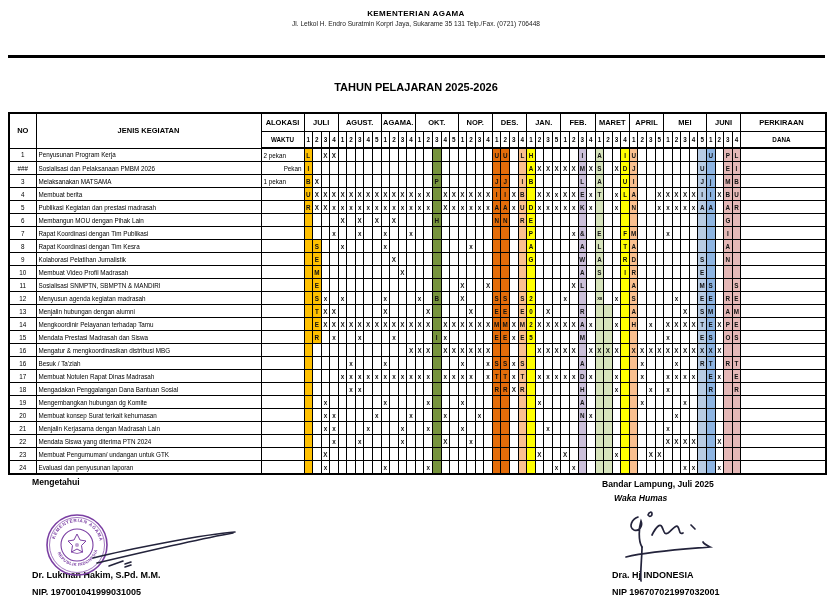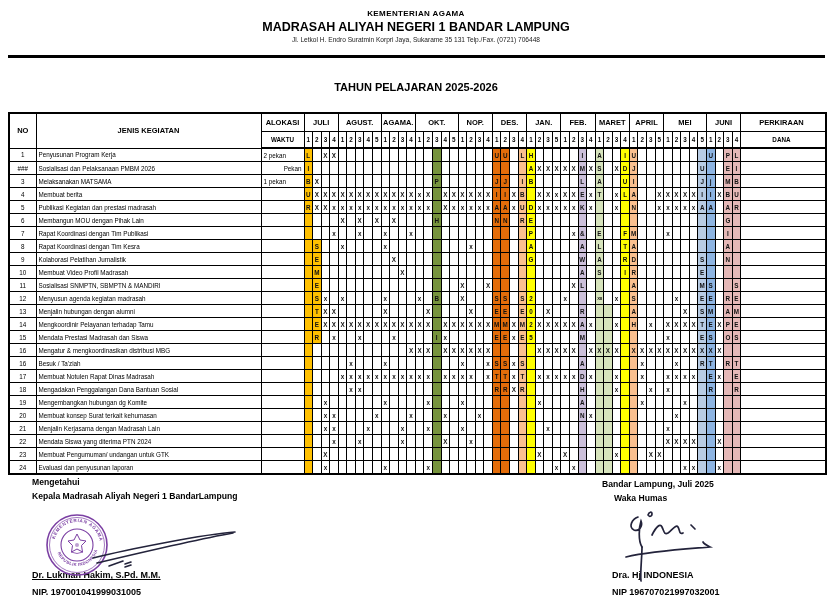--- a/index.html
+++ b/index.html
@@ -32,21 +32,20 @@
 
   .footer-text{position:absolute;font-weight:bold;font-size:8.6px;}
   .sig-svg,.stamp-svg{position:absolute;}
 </style>
 </head>
 <body>
 <div class="page">
 
   <div class="letterhead">
     <div class="lh1">KEMENTERIAN AGAMA</div>
-    <div class="lh2">MADRASAH ALIYAH NEGERI 1 BANDAR LAMPUNG</div>
     <div class="lh3">Jl. Letkol H. Endro Suratmin Korpri Jaya, Sukarame 35 131 Telp./Fax. (0721) 706448</div>
   </div>
   <div class="rule"></div>
   <div class="title2">TAHUN PELAJARAN 2025-2026</div>
 
   <table class="gantt" id="gantt">
       <colgroup>
         <col style="width:27px">
         <col style="width:225px">
         <col style="width:43px">
@@ -1601,22 +1600,21 @@
           <td class="g" style="background:#8DB4E2"></td>
           <td class="g">x</td>
           <td class="g" style="background:#E5B8B7"></td>
           <td class="g" style="background:#E5B8B7"></td>
           <td class="dana"></td>
         </tr>
       </tbody>
     </table>
 
   <div class="footer-text" style="left:32px;top:477px;">Mengetahui</div>
-  <div class="footer-text" style="left:32px;top:491px;">Kepala Madrasah Aliyah Negeri 1 BandarLampung</div>
-  <div class="footer-text" style="left:32px;top:570px;font-size:9px;text-decoration:underline;">Dr. Lukman Hakim, S.Pd. M.M.</div>
+  <div class="footer-text" style="left:32px;top:570px;font-size:9px;">Dr. Lukman Hakim, S.Pd. M.M.</div>
   <div class="footer-text" style="left:32px;top:587px;font-size:9px;">NIP. 197001041999031005</div>
 
   <svg class="stamp-svg" style="left:44px;top:512px;" width="66" height="66" viewBox="0 0 66 66">
     <circle cx="33" cy="33" r="30" fill="rgba(255,255,255,0.0)" stroke="#7B3FA3" stroke-width="1.6"></circle>
     <circle cx="33" cy="33" r="27.5" fill="none" stroke="#7B3FA3" stroke-width="0.7"></circle>
     <circle cx="33" cy="33" r="16" fill="none" stroke="#7B3FA3" stroke-width="1.1"></circle>
     <defs>
       <path id="arcTop" d="M 10,33 A 23,23 0 0 1 56,33"></path>
       <path id="arcBot" d="M 12,33 A 21,21 0 0 0 54,33"></path>
     </defs>
@@ -1636,21 +1634,21 @@
   <svg class="sig-svg" style="left:85px;top:520px;" width="160" height="55" viewBox="0 0 160 55">
     <g stroke="#23233b" stroke-width="1.6" fill="none" stroke-linecap="round">
       <path d="M8,38 C 40,30 120,14 150,12"></path>
       <path d="M12,43 C 50,34 120,18 148,13"></path>
       <path d="M24,46 l14,-5"></path>
       <path d="M40,44 l6,-2 M40,47 l6,-2"></path>
     </g>
   </svg>
 
   <div class="footer-text" style="left:602px;top:479px;">Bandar Lampung,     Juli 2025</div>
-  <div class="footer-text" style="left:614px;top:493px;">Waka Humas</div>
+  <div class="footer-text" style="left:614px;top:493px;font-style:italic;">Waka Humas</div>
   <div class="footer-text" style="left:612px;top:570px;font-size:9px;">Dra. Hj  INDONESIA</div>
   <div class="footer-text" style="left:612px;top:587px;font-size:9px;">NIP 196707021997032001</div>
 
   <svg class="sig-svg" style="left:608px;top:505px;" width="130" height="80" viewBox="0 0 130 80">
     <g stroke="#23233b" stroke-width="1.7" fill="none" stroke-linecap="round">
       <path d="M30,12 c -6,2 -10,10 -4,13 c 5,2 9,-4 7,-9 c -2,6 -3,20 1,26"></path>
       <path d="M34,42 c 0,10 -2,26 -1,34"></path>
       <path d="M40,10 c 1,-3 4,-4 4,-1 c 0,2 -2,3 -3,2"></path>
       <path d="M44,30 c 4,-8 8,-12 10,-8 c 2,4 2,8 6,6 c 4,-3 8,-9 10,-6 c 2,3 1,8 5,6"></path>
       <path d="M83,20 l4,4"></path>

